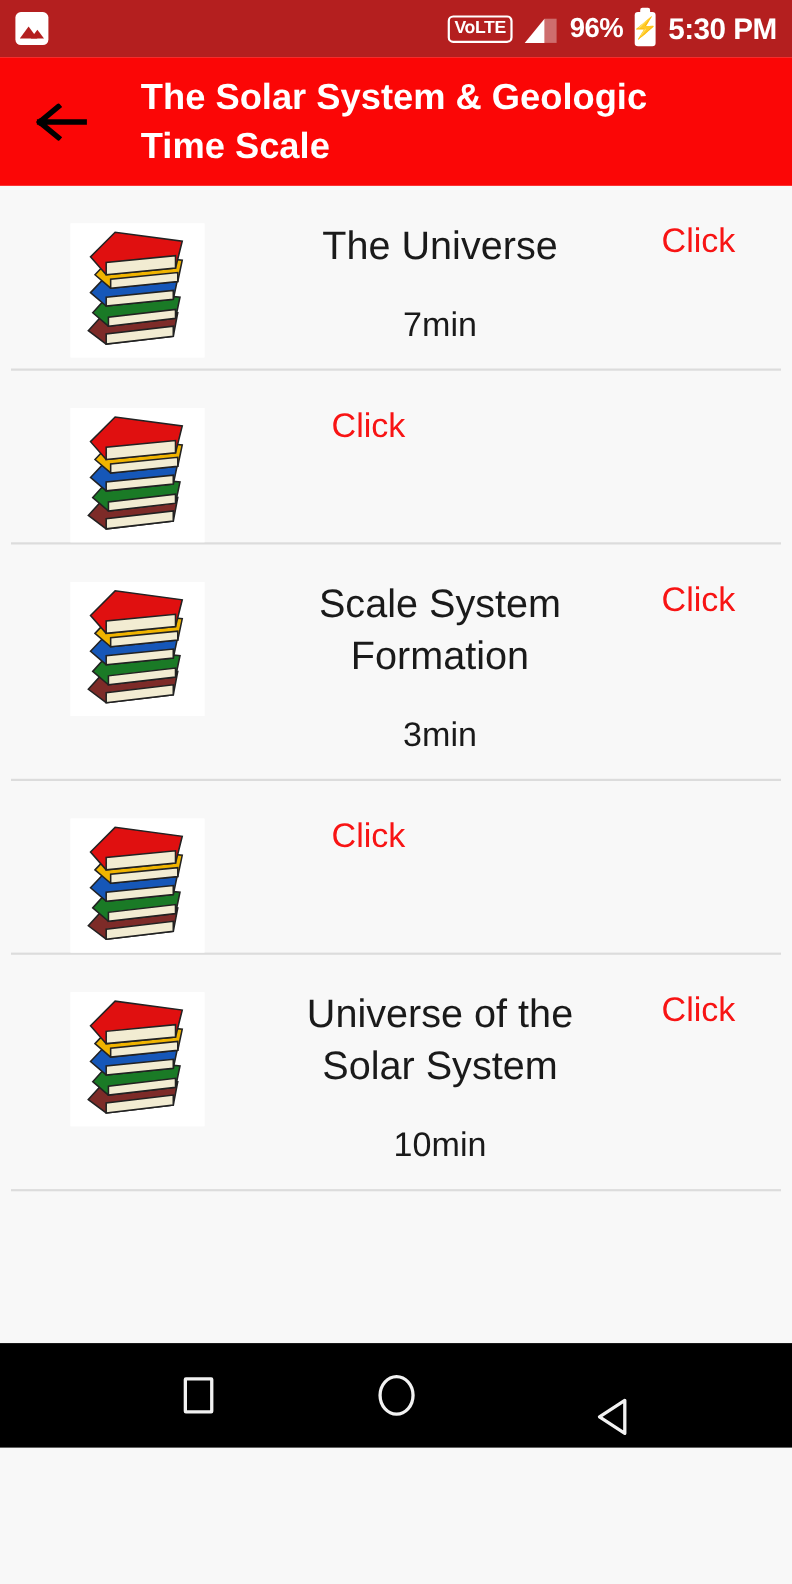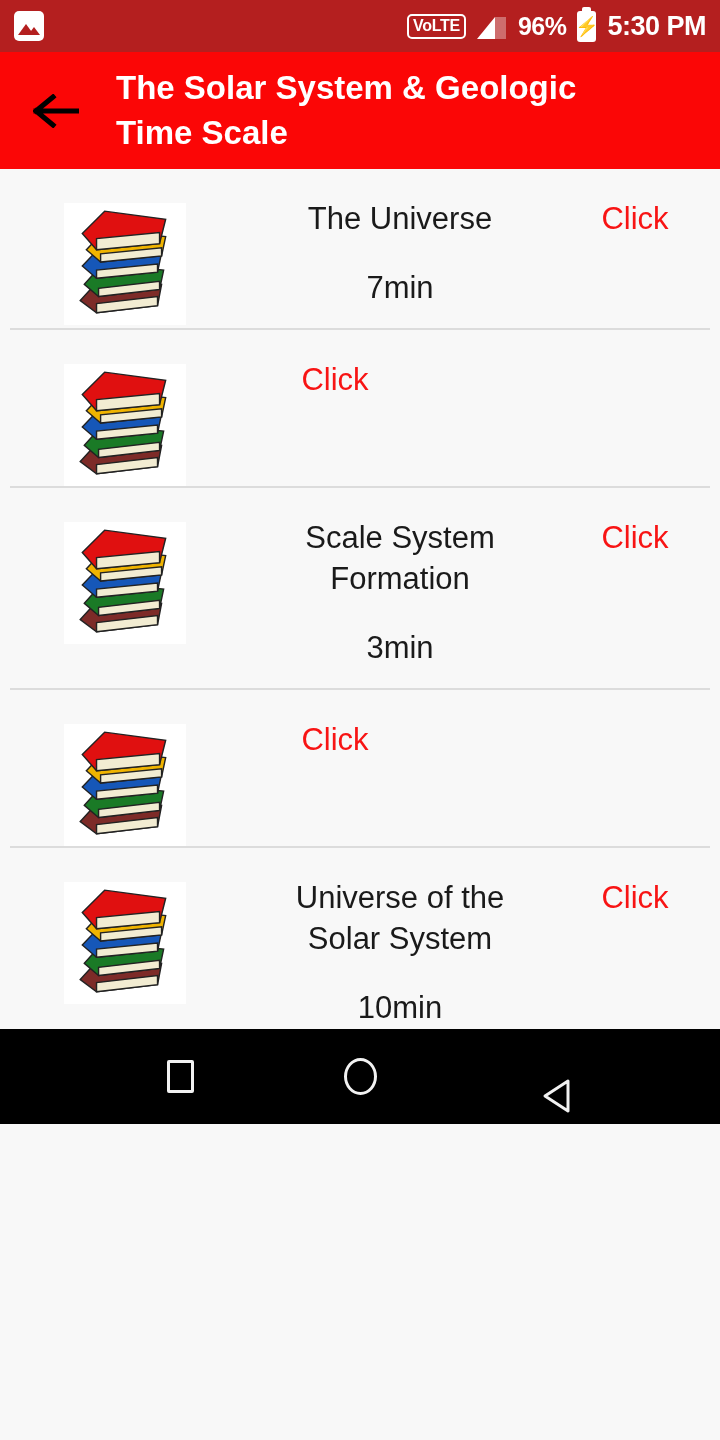--- a/index.html
+++ b/index.html
@@ -11,21 +11,21 @@
   }
 
   body {
     font-family: "Liberation Sans", sans-serif;
     background: #f8f8f8;
   }
 
   .phone {
     position: relative;
     width: 720px;
-    height: 1124px;
+    height: 1316px;
     background: #f8f8f8;
     display: flex;
     flex-direction: column;
   }
 
   
   .status-bar {
     height: 52px;
     background: #b41f1f;
     display: flex;
@@ -163,21 +163,21 @@
     flex: 0 0 auto;
     cursor: pointer;
   }
   .back-button svg { display: block; }
 
   .app-title {
     color: #ffffff;
     font-size: 33px;
     font-weight: bold;
     line-height: 1.35;
-    margin-left: 32px;
+    margin-left: 44px;
     max-width: 540px;
   }
 
   
   .list {
     flex: 1 1 auto;
     overflow: hidden;
     background: #f8f8f8;
   }
 
@@ -212,21 +212,21 @@
 
   .center-cell {
     flex: 1 1 auto;
     display: flex;
     flex-direction: column;
     align-items: center;
     padding: 0 6px;
   }
 
   .item-title {
-    font-size: 31px;
+    font-size: 36px;
     color: #1a1a1a;
     text-align: center;
     line-height: 1.32;
     font-weight: normal;
   }
 
   .item-duration {
     font-size: 31px;
     color: #1a1a1a;
     text-align: center;

